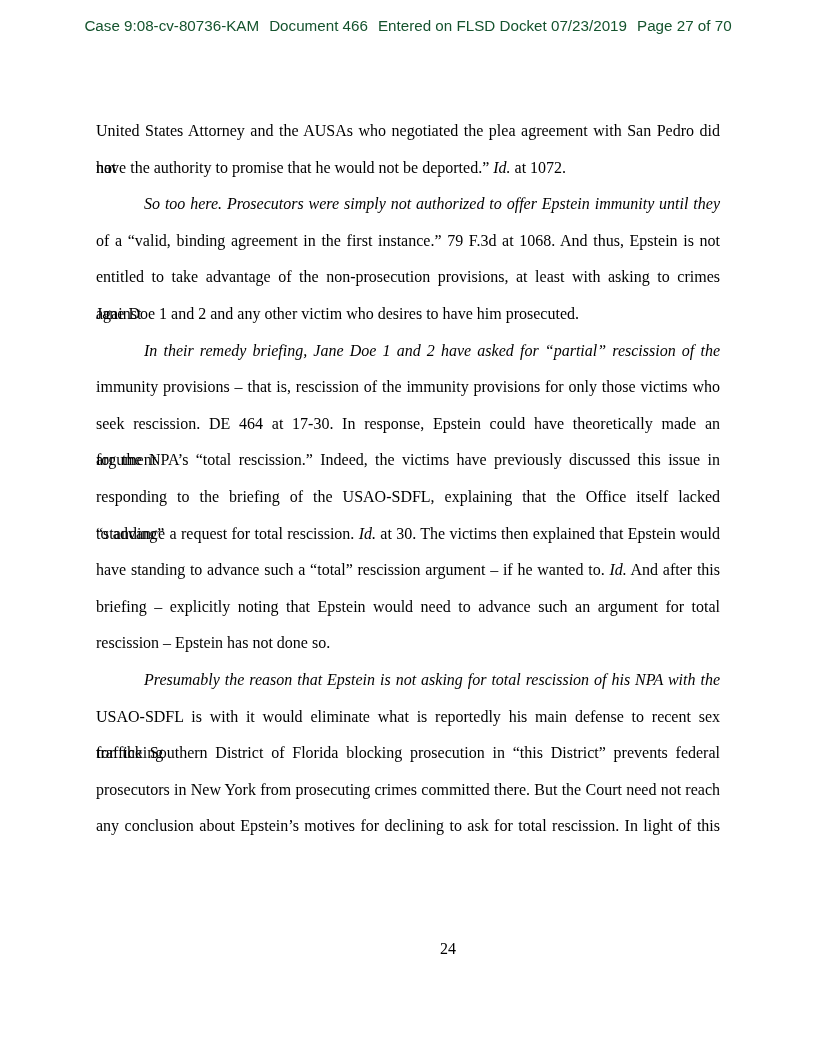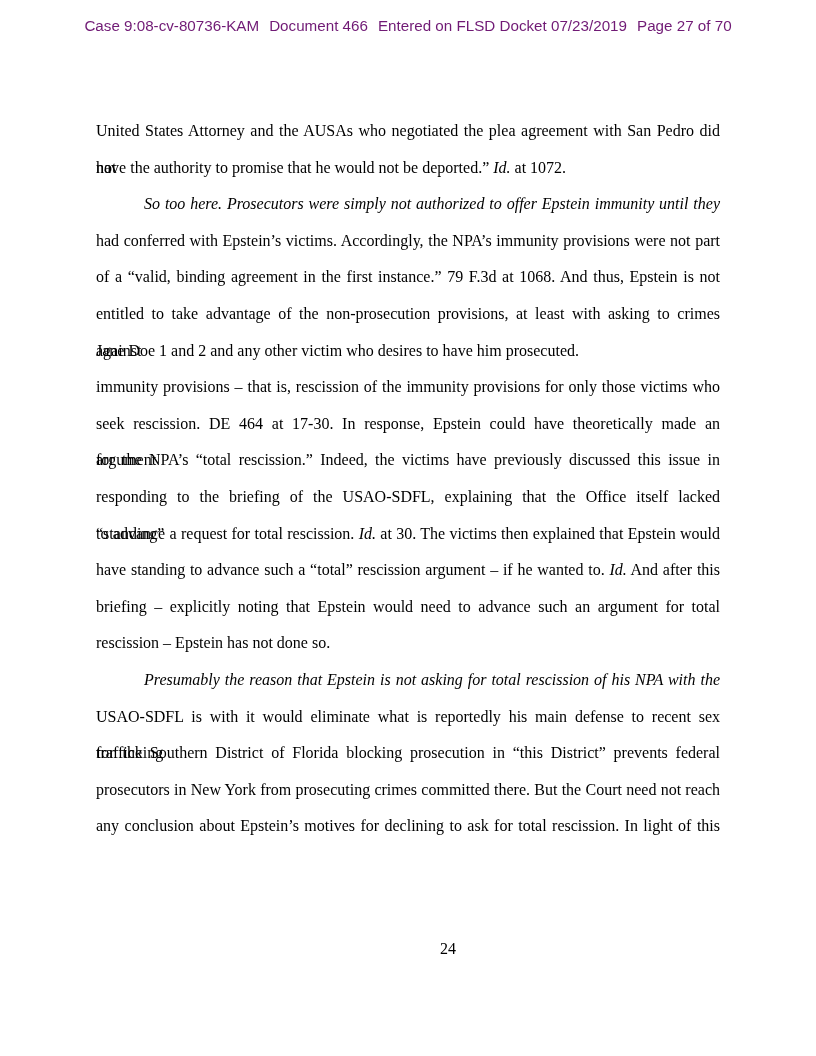--- a/index.html
+++ b/index.html
@@ -1,19 +1,19 @@
 <!DOCTYPE html>
 <html><head>
   <meta charset="utf-8">
   <style>
     html, body { margin: 0; padding: 0; background: #ffffff; }
     body { width: 816px; height: 1056px; position: relative; overflow: hidden; }
     .header {
       position: absolute; top: 17px; left: 0; width: 816px; text-align: center;
-      font-family: "Liberation Sans", sans-serif; font-size: 15.2px; color: #701a75;
+      font-family: "Liberation Sans", sans-serif; font-size: 15.2px; color: #14532d;
       white-space: pre; letter-spacing: 0px;
     }
     .header span { margin: 0 5px; }
     .body {
       position: absolute; left: 96px; top: 113px; width: 624px;
       font-family: "Liberation Serif", serif; font-size: 16px; color: #000;
       line-height: 36.6px;
     }
     .line { display: block; height: 36.6px; white-space: nowrap; }
     .line.justify { text-align: justify; text-align-last: justify; white-space: normal; }
@@ -26,24 +26,24 @@
   </style>
 </head>
 <body>
 
 <div class="header"><span>Case 9:08-cv-80736-KAM</span><span>Document 466</span><span>Entered on FLSD Docket 07/23/2019</span><span>Page 27 of 70</span></div>
 
 <div class="body">
   <span class="line justify">United States Attorney and the AUSAs who negotiated the plea agreement with San Pedro did not</span>
   <span class="line"><span>have the authority to promise that he would not be deported.”  </span><i>Id.</i><span> at 1072.</span></span>
   <span class="line justify indent">So too here.  Prosecutors were simply not authorized to offer Epstein immunity until they</span>
-  <span class="line justify">had conferred with Epstein’s victims.  Accordingly, the NPA’s immunity provisions were not part</span>
   <span class="line justify">of a “valid, binding agreement in the first instance.”  79 F.3d at 1068.  And thus, Epstein is not</span>
   <span class="line justify">entitled to take advantage of the non-prosecution provisions, at least with asking to crimes against</span>
   <span class="line">Jane Doe 1 and 2 and any other victim who desires to have him prosecuted.</span>
+  <span class="line justify indent">In their remedy briefing, Jane Doe 1 and 2 have asked for “partial” rescission of the</span>
   <span class="line justify">immunity provisions – that is, rescission of the immunity provisions for only those victims who</span>
   <span class="line justify">seek rescission.  DE 464 at 17-30.  In response, Epstein could have theoretically made an argument</span>
   <span class="line justify">for the NPA’s “total rescission.”  Indeed, the victims have previously discussed this issue in</span>
   <span class="line justify">responding to the briefing of the USAO-SDFL, explaining that the Office itself lacked “standing”</span>
   <span class="line justify"><span>to advance a request for total rescission.  </span><i>Id.</i><span> at 30.  The victims then explained that Epstein would</span></span>
   <span class="line justify"><span>have standing to advance such a “total” rescission argument – if he wanted to.  </span><i>Id.</i><span>  And after this</span></span>
   <span class="line justify">briefing – explicitly noting that Epstein would need to advance such an argument for total</span>
   <span class="line">rescission – Epstein has not done so.</span>
   <span class="line justify indent">Presumably the reason that Epstein is not asking for total rescission of his NPA with the</span>
   <span class="line justify">USAO-SDFL is with it would eliminate what is reportedly his main defense to recent sex trafficking</span>

